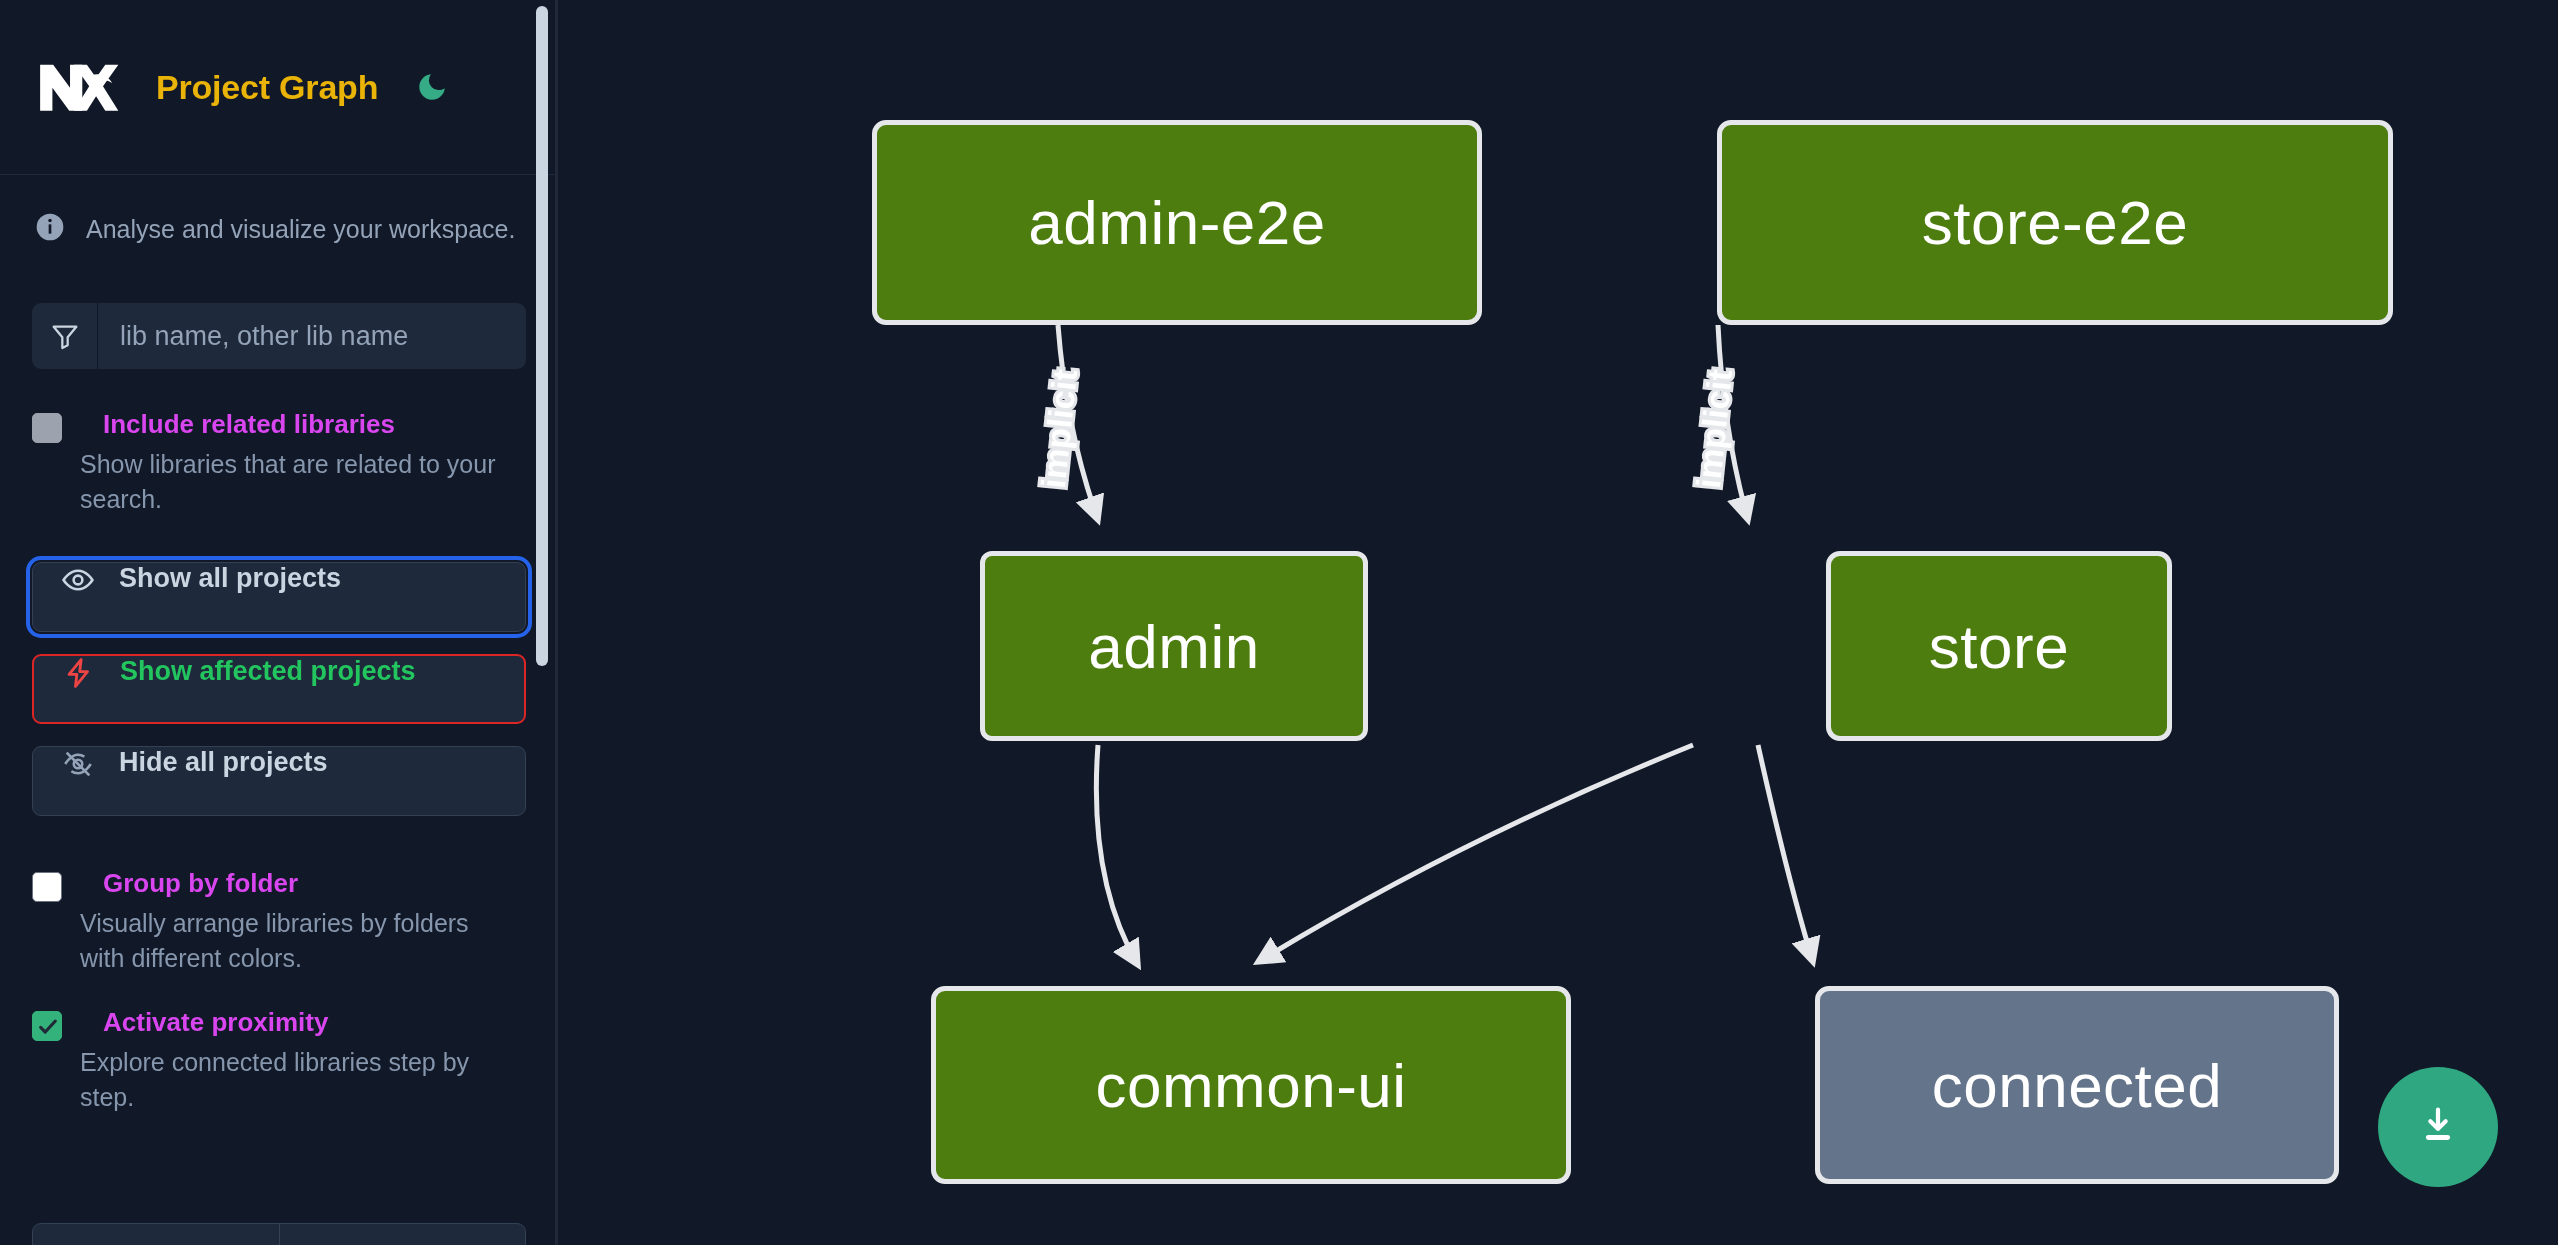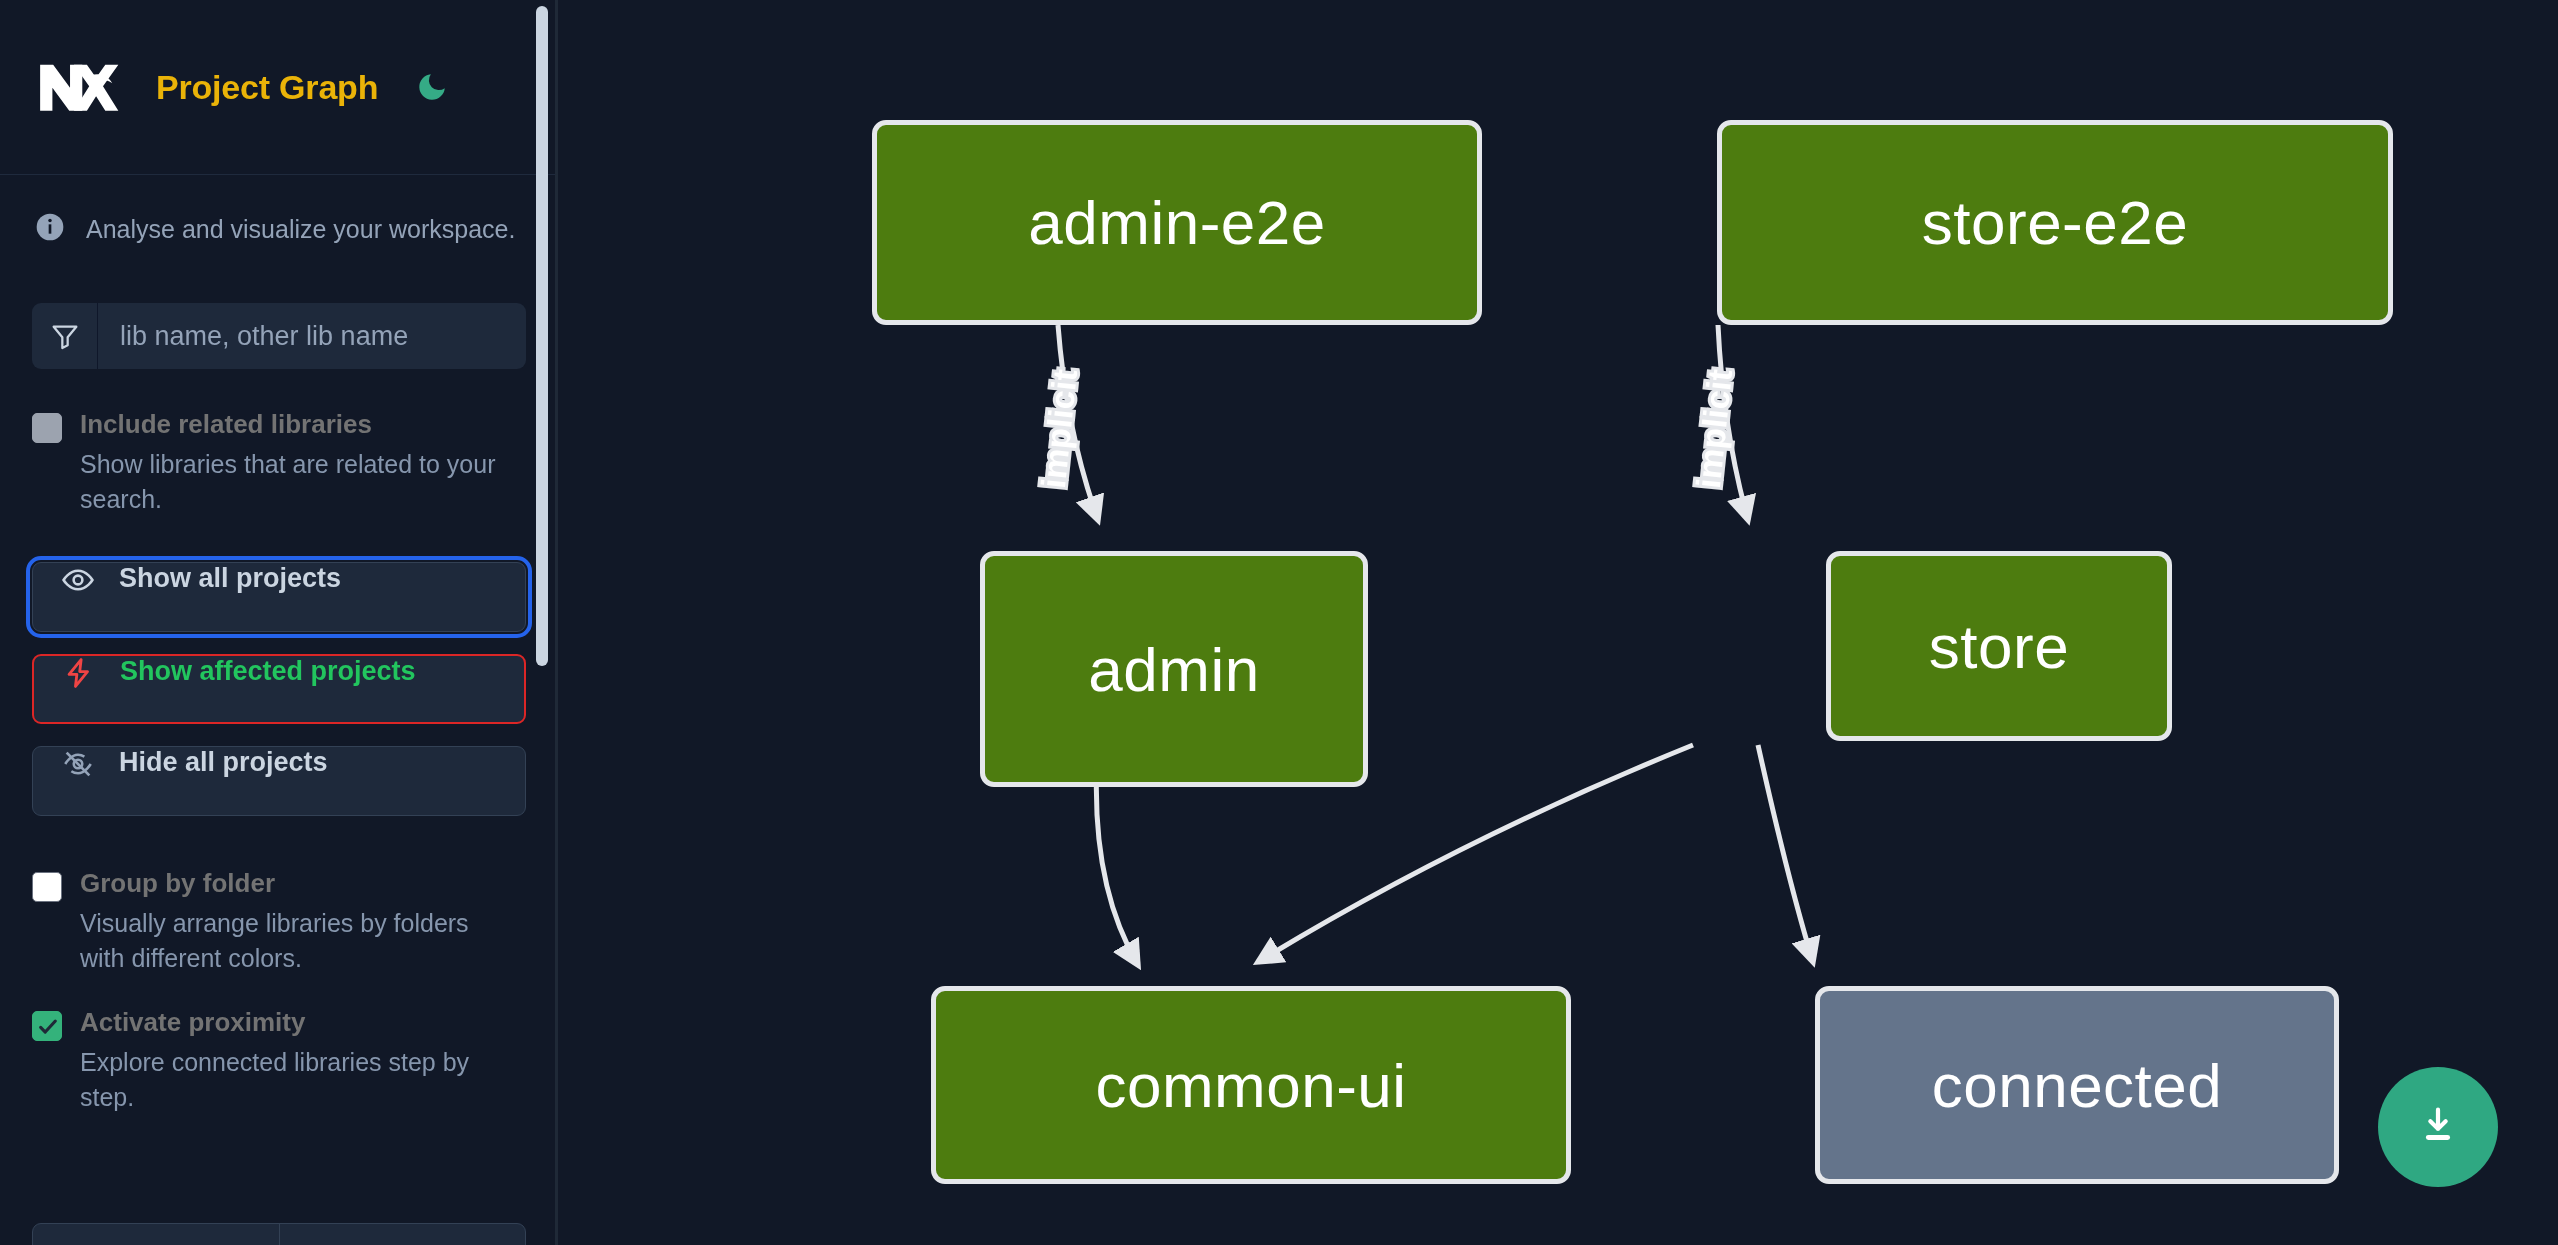--- a/index.html
+++ b/index.html
@@ -95,24 +95,25 @@
     margin-top: 6px;
     position: relative;
     cursor: pointer;
   }
   .cb-gray { background: #9ca3af; border: 1px solid #9ca3af; }
   .cb-white { background: #ffffff; border: 1px solid #6b7280; }
   .cb-green { background: #34b27b; border: 1px solid #34b27b; }
   .cb-green svg { position: absolute; top: 4px; left: 3px; }
   .check-texts { display: flex; flex-direction: column; }
   .check-label {
-    color: #737373;
+    color: #d946ef;
     font-size: 26px;
     font-weight: 700;
     line-height: 1.35;
+    margin-left: 23px;
   }
   .check-desc {
     color: #8696ad;
     font-size: 25px;
     line-height: 1.38;
     margin-top: 5px;
     max-width: 430px;
   }
 
   .btn-group { margin: 46px 32px 0 32px; display: flex; flex-direction: column; gap: 22px; }
@@ -346,21 +347,21 @@
     </svg>
 
     <div class="node app-node" style="left:314px; top:120px; width:610px; height:205px;">
       <span>admin-e2e</span>
     </div>
 
     <div class="node app-node" style="left:1159px; top:120px; width:676px; height:205px;">
       <span>store-e2e</span>
     </div>
 
-    <div class="node app-node" style="left:422px; top:551px; width:388px; height:236px;">
+    <div class="node app-node" style="left:422px; top:551px; width:388px; height:190px;border-radius:12px;">
       <span>admin</span>
     </div>
 
     <div class="node app-node" style="left:1268px; top:551px; width:346px; height:190px;">
       <span>store</span>
     </div>
 
     <div class="node app-node" style="left:373px; top:986px; width:640px; height:198px;">
       <span>common-ui</span>
     </div>

